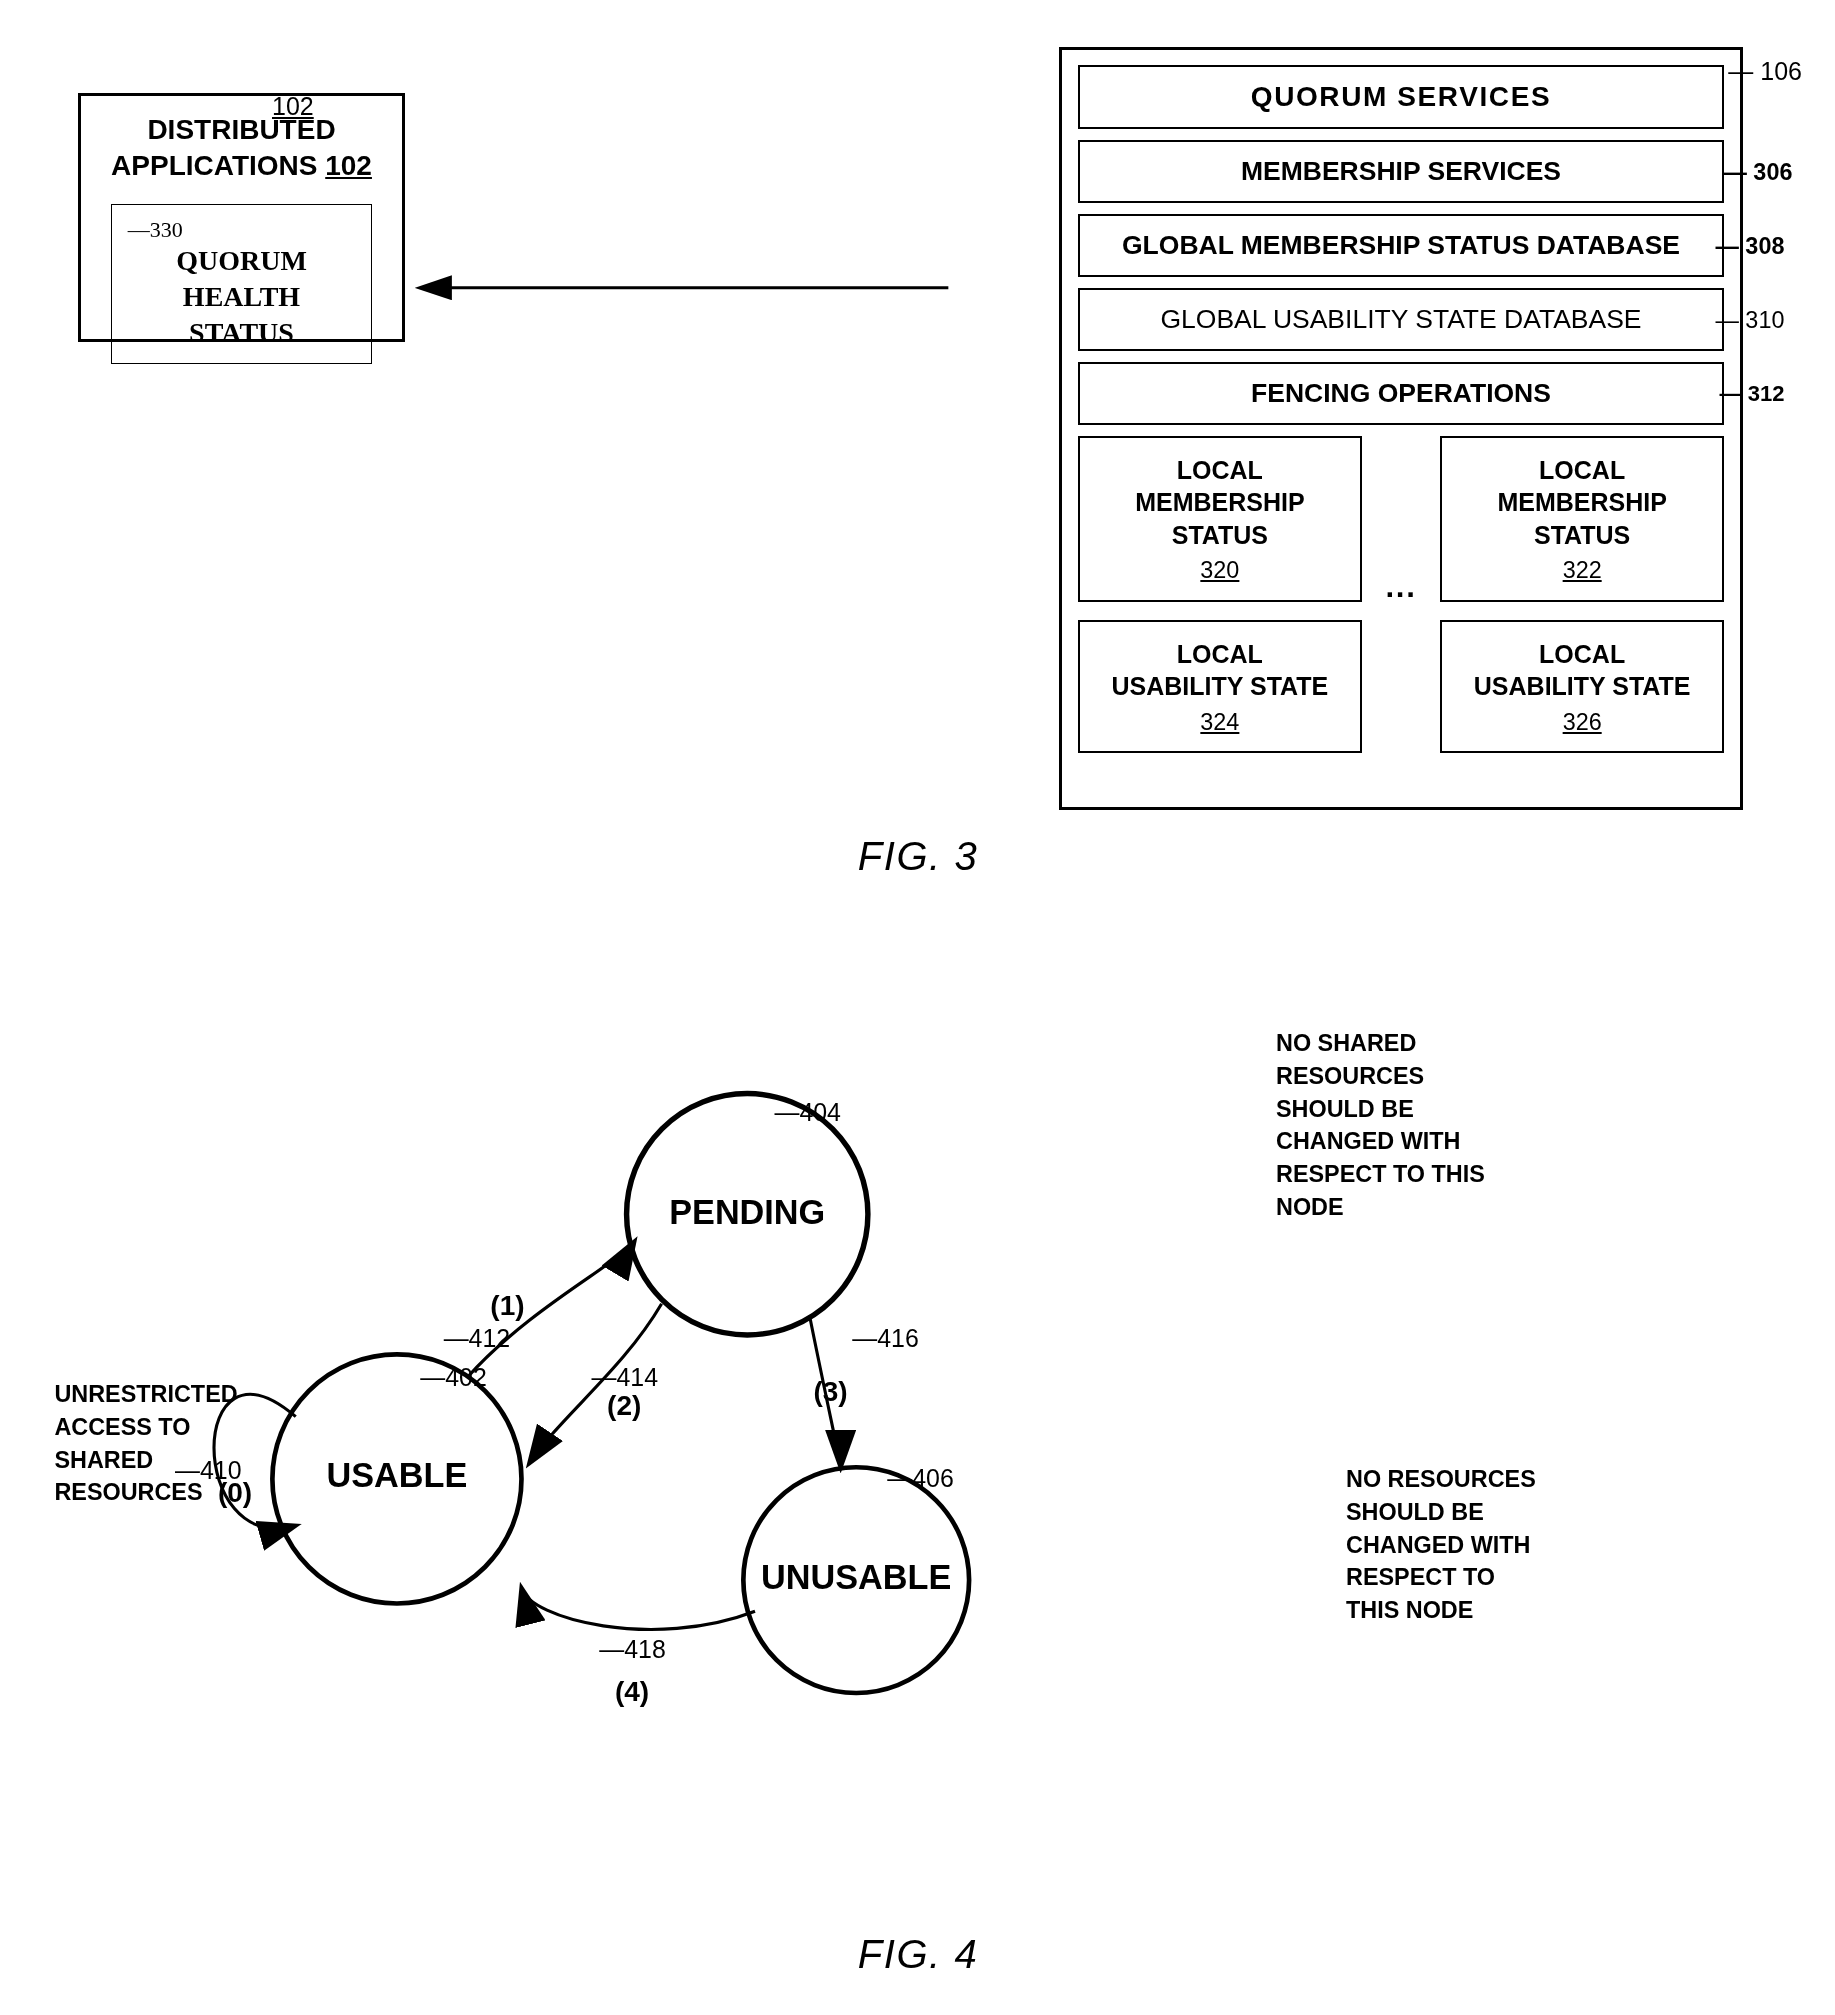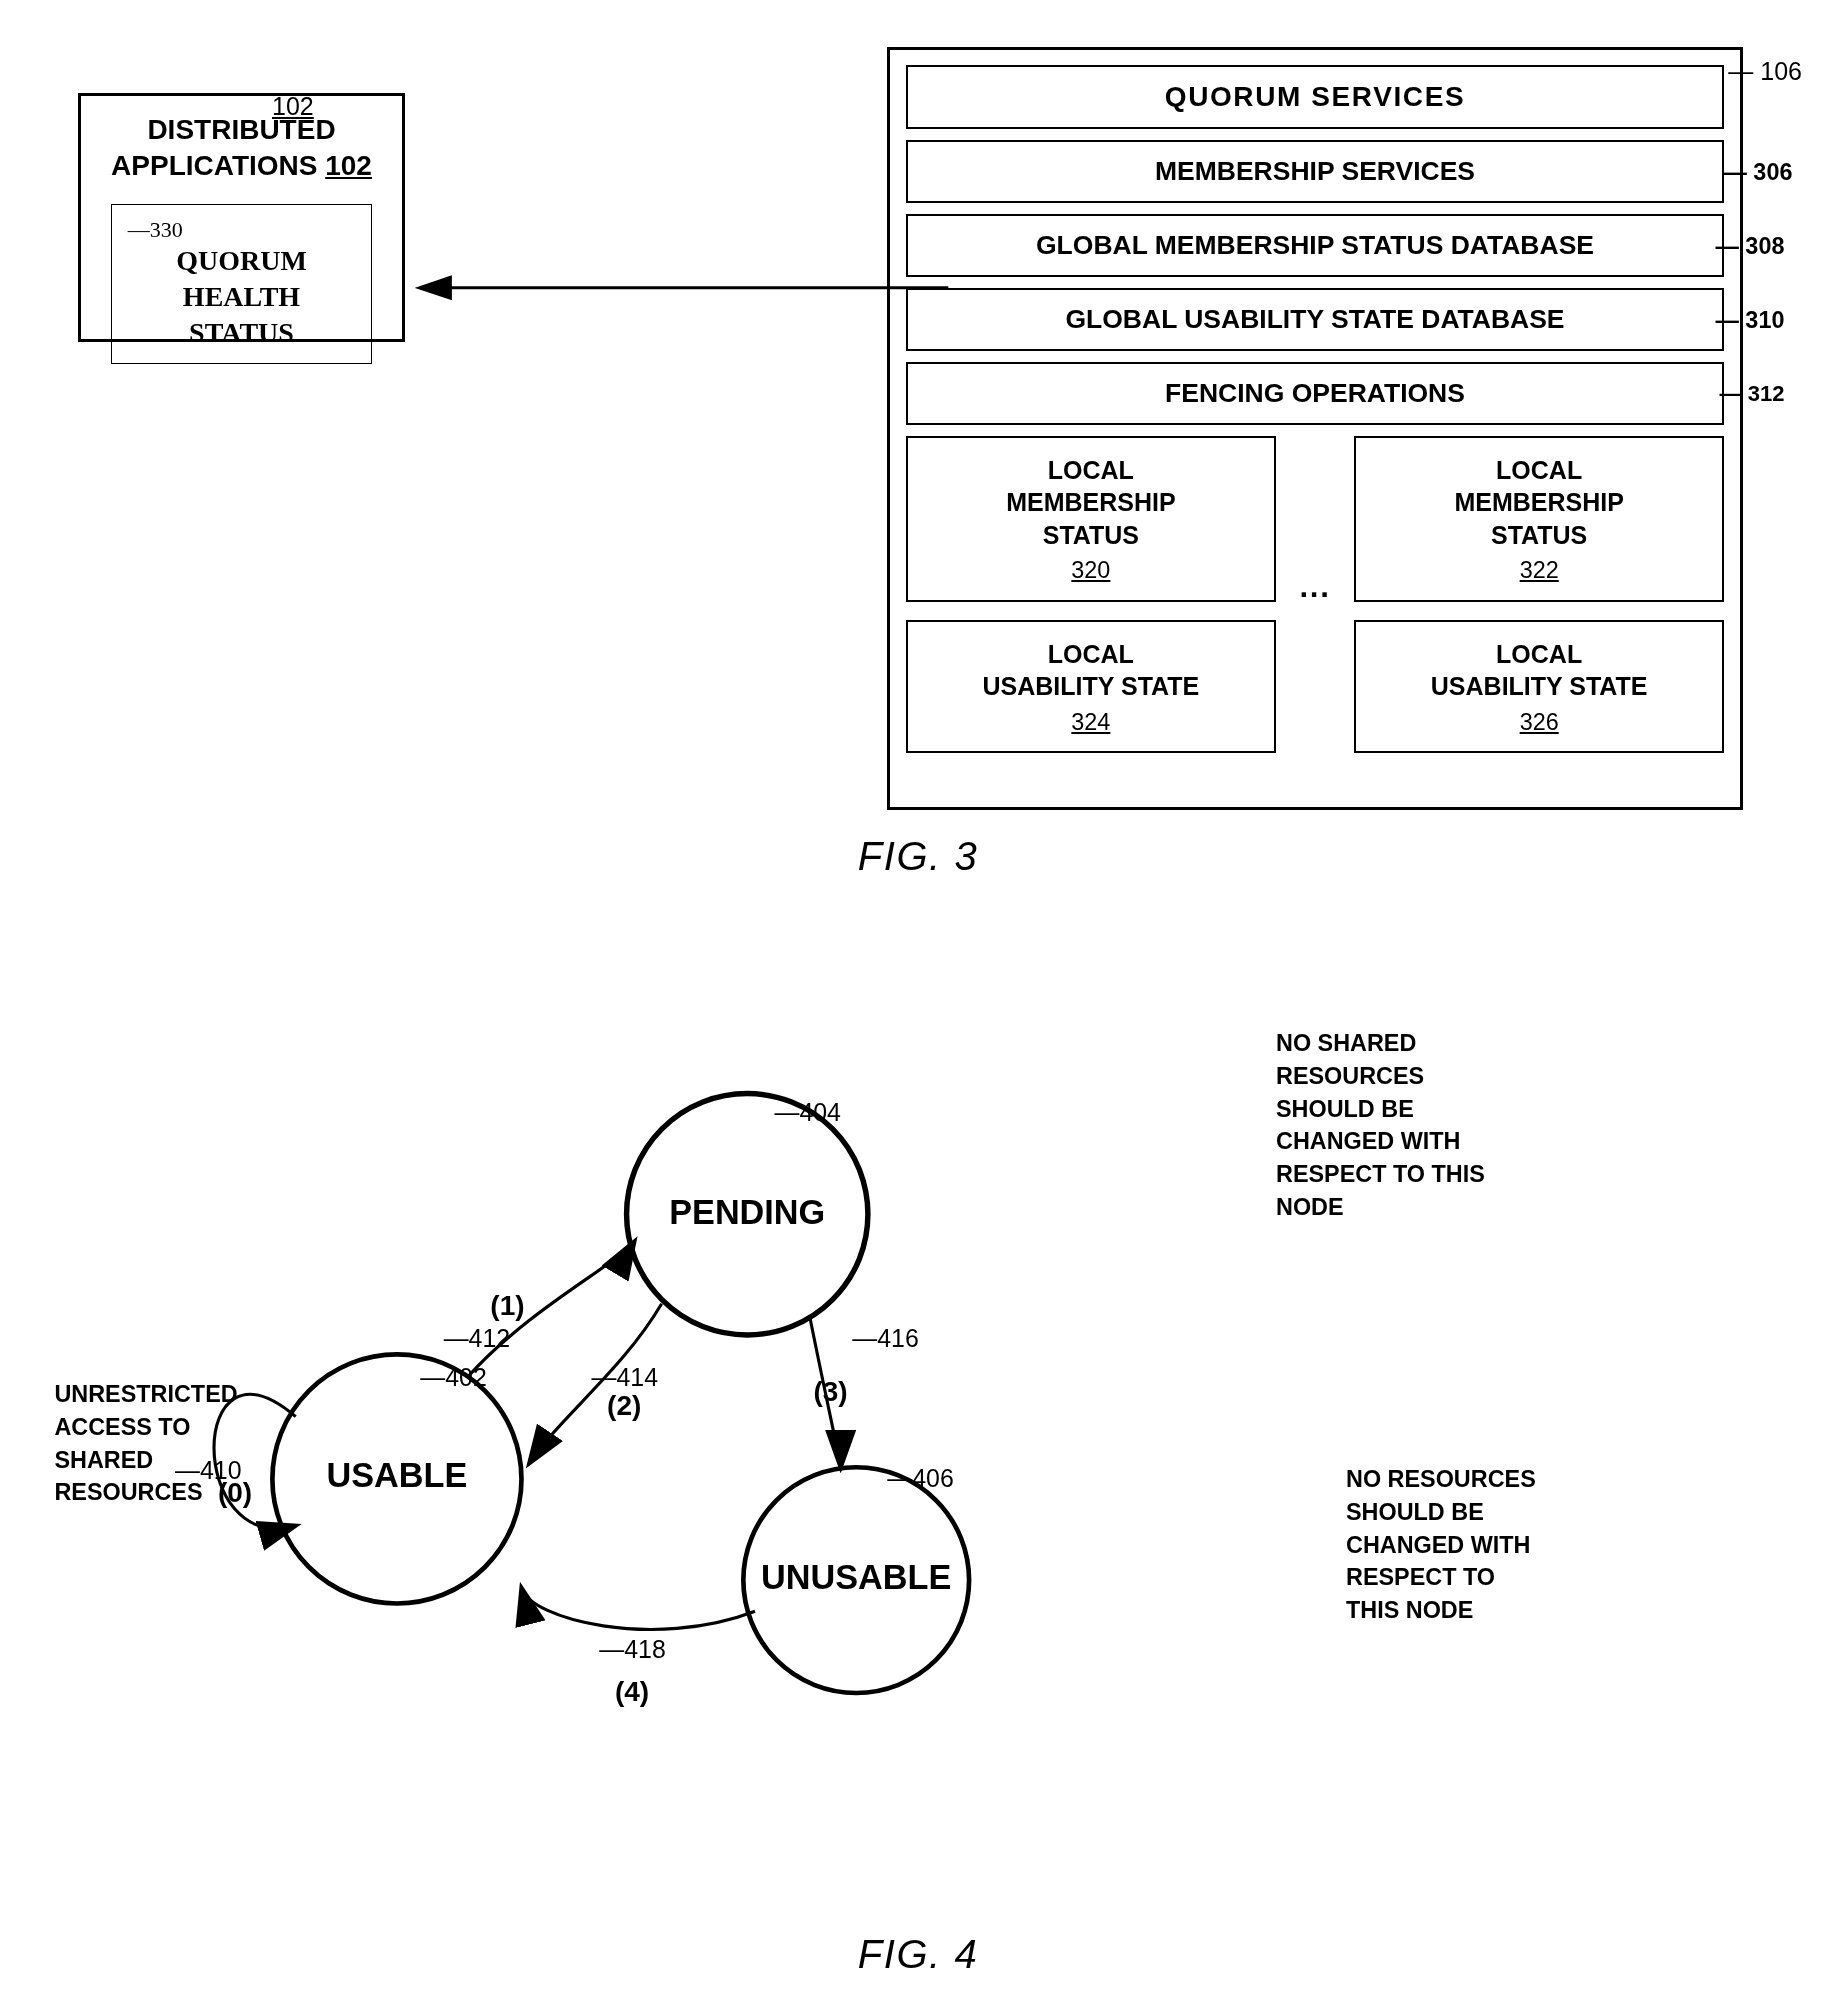--- a/index.html
+++ b/index.html
@@ -189,39 +189,39 @@
         DISTRIBUTED APPLICATIONS <span style="text-decoration:underline;">102</span>
       </div>
       <div style="border:1.6px solid #000; padding:11.7px 15.6px; margin-top:19.5px; width:90%; text-align:center;font-family:Liberation Serif, serif;">
         <div style="font-size:22px; text-align:left;">—330</div>
         <div style="font-size:28px; font-weight:bold; line-height:1.3;">QUORUM HEALTH STATUS</div>
       </div>
     </div>
 
     <div style="position:absolute; top:61px; left:241px; font-size:25px; text-decoration:underline;">102</div>
 
-    <div class="quorum-outer-box" style="top:15.6px; right:62px; width:856px; height:763px;">
+    <div class="quorum-outer-box" style="top:15.6px; right:62px; width:684px; height:763px;">
 
       <div style="position:absolute; right:-62px; top:7.8px; font-size:25px;">— 106</div>
 
       <div class="quorum-title-box">
         <span>QUORUM SERVICES</span>
       </div>
 
       <div class="service-box">
         <span>MEMBERSHIP SERVICES</span>
         <span class="service-box-ref">— 306</span>
       </div>
 
       <div class="service-box-wide" style="position:relative; border:2.3px solid #000; text-align:center; font-size:26.5px; font-weight:bold; padding:14px 15px; margin-bottom:11px;">
         <span>GLOBAL MEMBERSHIP STATUS DATABASE</span>
         <span style="position:absolute; right:-62px; top:50%; transform:translateY(-50%); font-size:23.4px;">— 308</span>
       </div>
 
-      <div class="service-box-wide" style="position:relative; border:2.3px solid #000; text-align:center; font-size:26.5px; font-weight:bold; padding:14px 7.8px; margin-bottom:11px;">
+      <div class="service-box-wide" style="position:relative; border:2.3px solid #000; text-align:center; font-size:26.5px; font-weight:normal; padding:14px 7.8px; margin-bottom:11px;">
         <span>GLOBAL USABILITY STATE DATABASE</span>
         <span style="position:absolute; right:-62px; top:50%; transform:translateY(-50%); font-size:23.4px;">— 310</span>
       </div>
 
       <div class="service-box-wide" style="position:relative; border:2.3px solid #000; text-align:center; font-size:26.5px; font-weight:bold; padding:14px 7.8px; margin-bottom:11px;">
         <span>FENCING OPERATIONS</span>
         <span style="position:absolute; right:-62px; top:50%; transform:translateY(-50%); font-size:22px;">— 312</span>
       </div>
 
       <div class="local-boxes-container">

